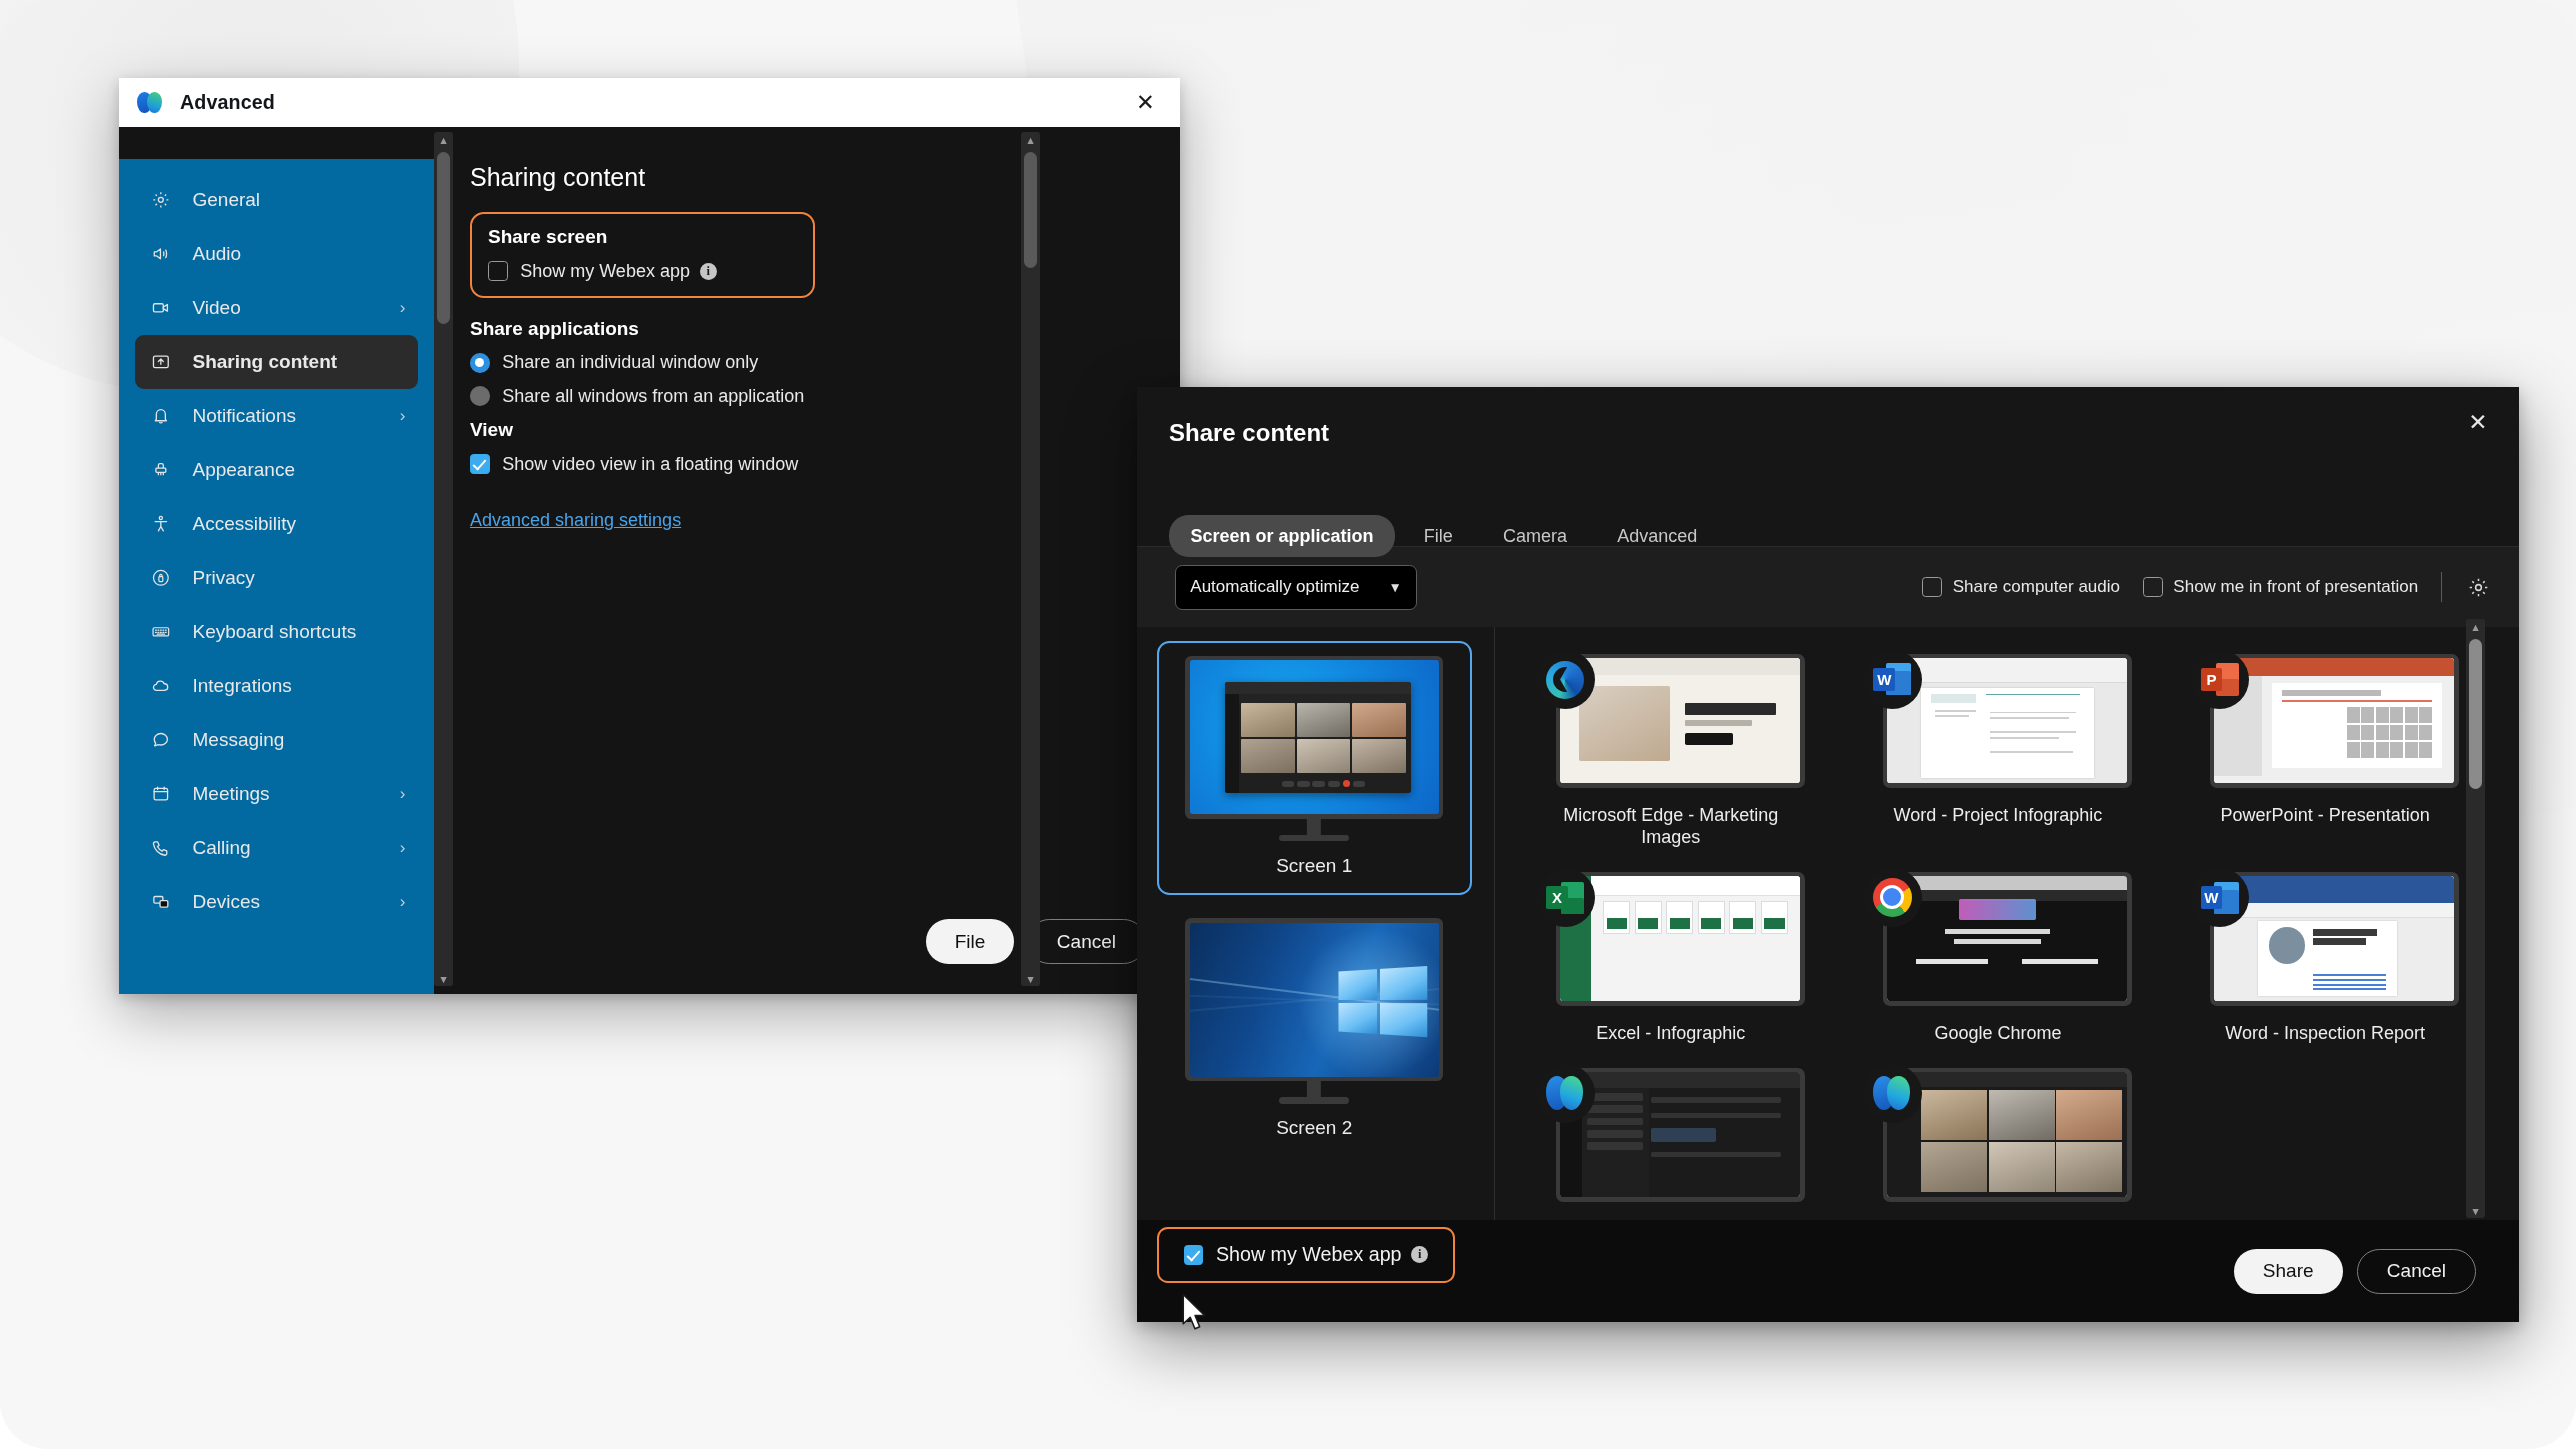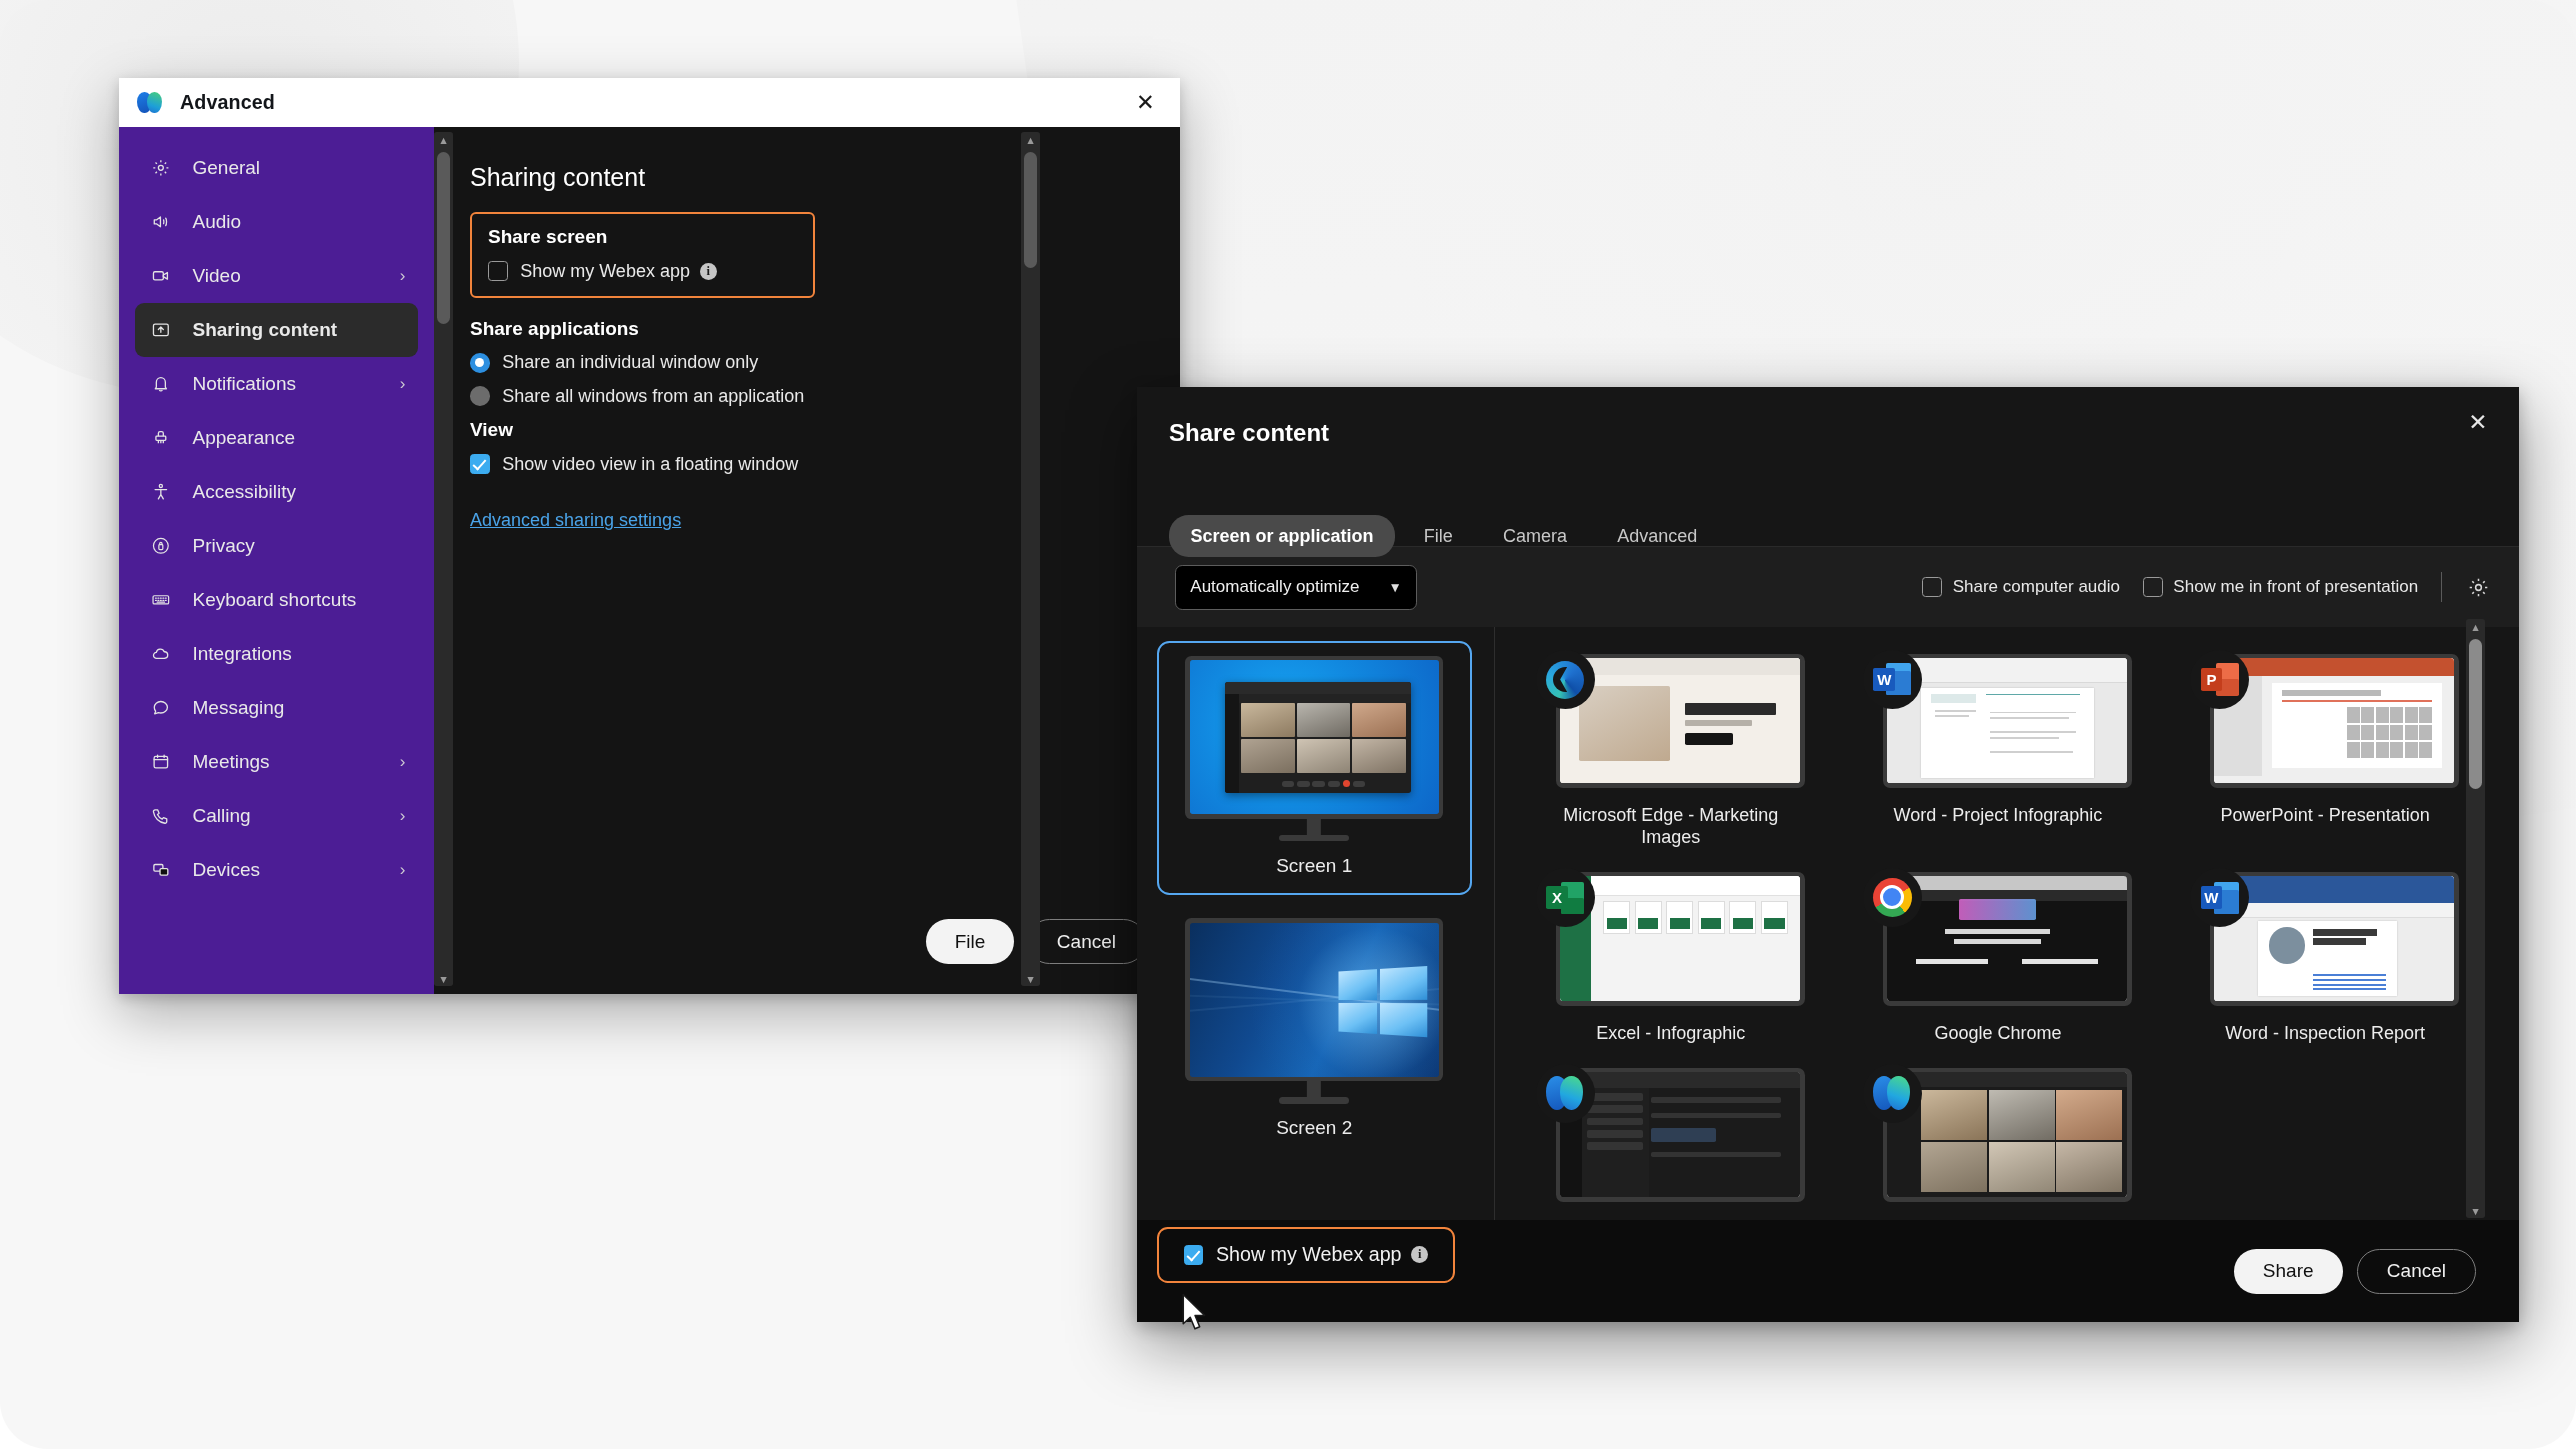--- a/index.html
+++ b/index.html
@@ -77,23 +77,24 @@
     cursor: pointer;
   }
   #settings-body {
     display: flex; height: calc(916px - 49px);
     background: #141414;
   }
 
   
   #settings-sidebar {
     width: 315px; flex: 0 0 315px;
-    background: #4c1d95;
+    background: #0369a1;
     padding: 14.3px 0 0 0;
     position: relative;
+    margin-top: 32px;
   }
   .nav-item {
     display: flex; align-items: center;
     height: 54px; margin: 0 16px;
     border-radius: 9px; padding: 0 12.5px 0 12.5px;
     color: #e9e9e9; font-size: 19px;
     cursor: pointer;
   }
   .nav-item.active { background: #2b2b2b; font-weight: bold; }
   .nav-ico {
@@ -130,21 +131,21 @@
   }
   #sharing-heading {
     color: #ffffff; font-size: 25px; font-weight: normal;
     margin-bottom: 19.7px;
   }
   .section-label {
     color: #ffffff; font-size: 19px; font-weight: bold;
     margin-bottom: 12.5px;
   }
   .highlight-box {
-    border: 2.7px solid #f2843c; border-radius: 6px;
+    border: 2.7px solid #f2843c; border-radius: 14px;
     padding: 12.5px 16px 14.3px 16px;
     width: 345px;
     margin-bottom: 19.7px;
   }
   .opt-row {
     display: flex; align-items: center;
     color: #e9e9e9; font-size: 18px;
     margin: 12.5px 0; cursor: pointer;
   }
   .cb {

